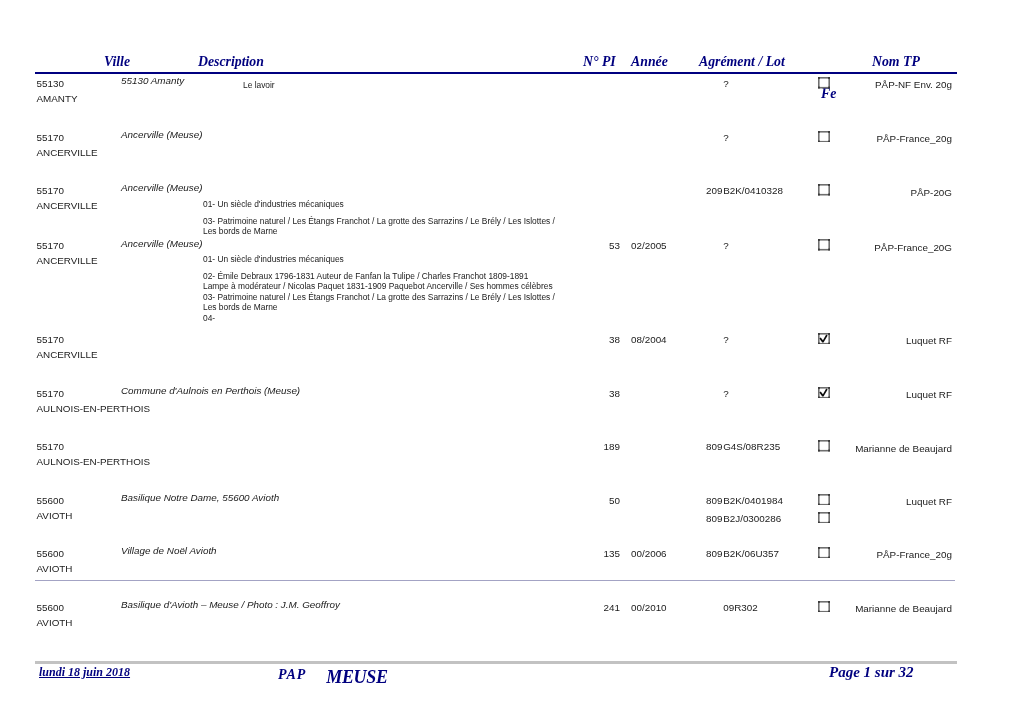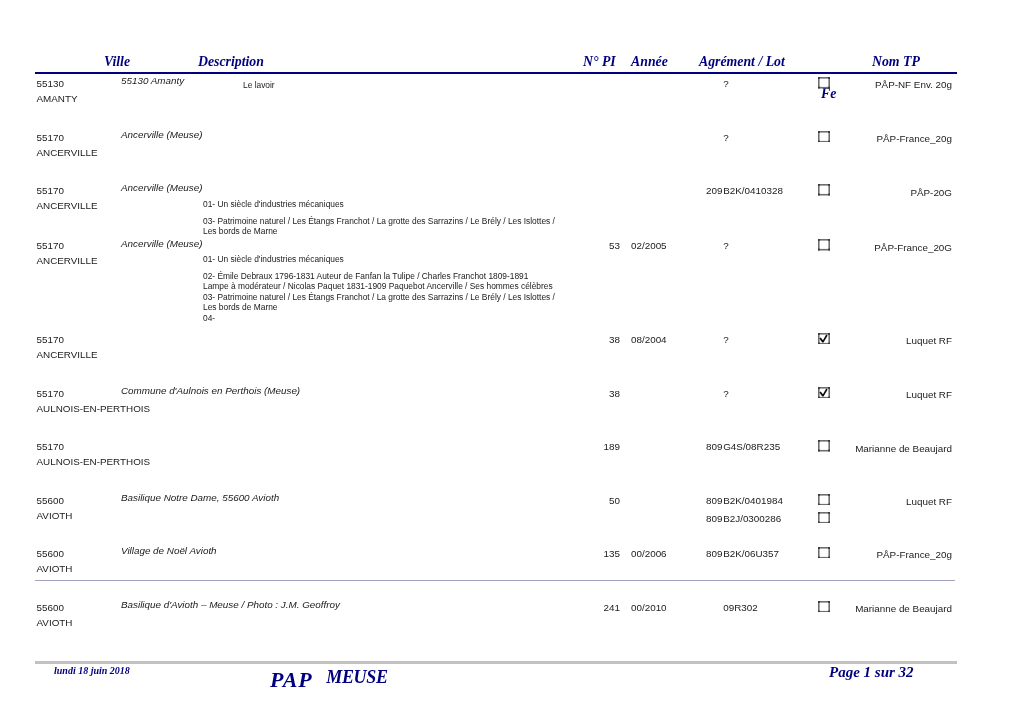--- a/index.html
+++ b/index.html
@@ -21,22 +21,22 @@
 .sub{position:absolute;font-size:8.4px;line-height:10.5px;color:var(--body-text);width:352.6px;white-space:pre-wrap;
   text-align:left;word-spacing:0px;}
 .cb{position:absolute;width:12px;height:11.5px;}
 .cb svg{display:block;}
 .sep{position:absolute;left:35px;width:920px;height:1px;background:var(--row-separator);}
 
 
 .foot-rule{position:absolute;left:35px;top:661px;width:922px;height:3px;background:var(--footer-rule);}
 .foot{position:absolute;font-family:"Liberation Serif",serif;font-weight:bold;font-style:italic;
   color:var(--footer-text);white-space:nowrap;}
-#foot-date{font-size:10px;left:54px;top:664.5px;}
-#foot-title-main{font-size:22px;left:270px;top:667.1px;letter-spacing:0.9px;}
+#foot-date{font-size:12px;left:39px;top:664.5px;text-decoration:underline;}
+#foot-title-main{font-size:14px;left:278px;top:667.1px;letter-spacing:0.9px;}
 #foot-title-sub{font-size:18px;left:326.3px;top:667.1px;letter-spacing:-0.35px;}
 #foot-page{font-size:15px;left:829px;top:664.2px;}
 </style>
 </head>
 <body>
 
 <div class="page" id="page">
   <div class="head-rule"></div>
   <div class="foot-rule"></div>
   <div class="foot" id="foot-date">lundi 18 juin 2018</div>

